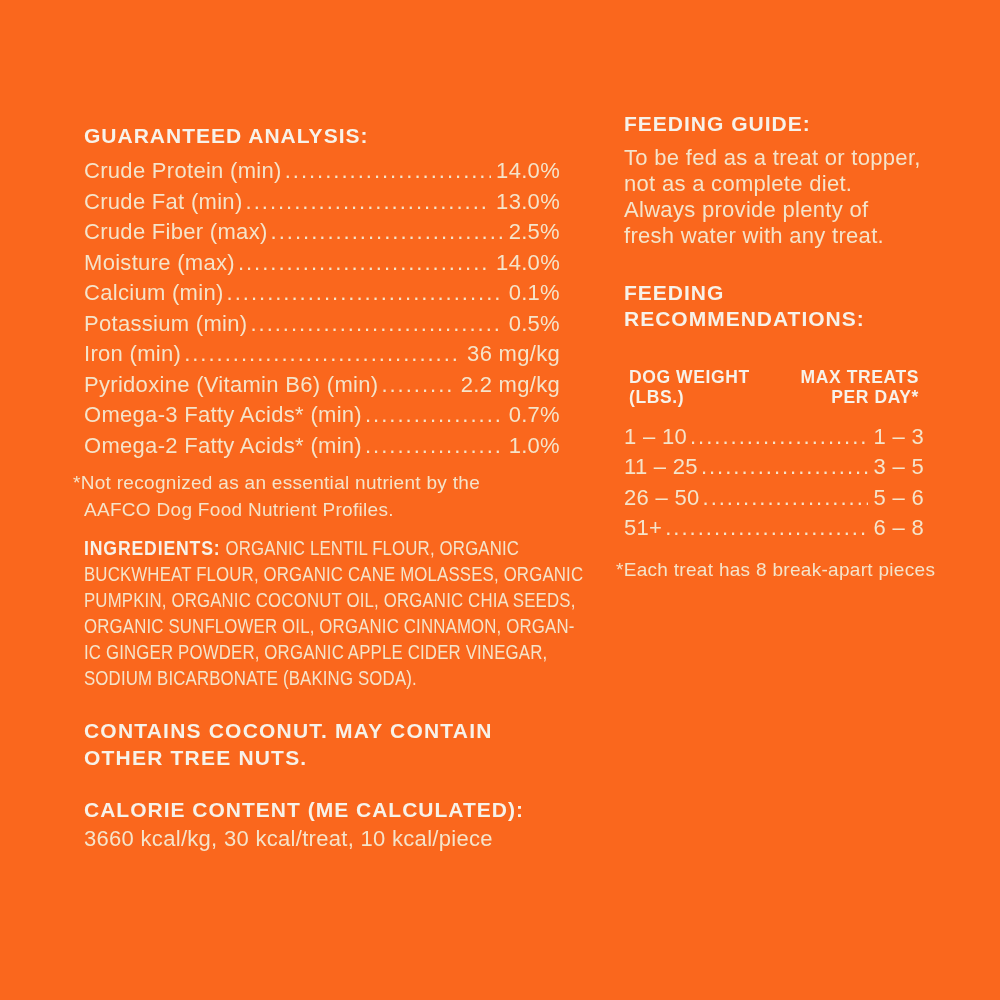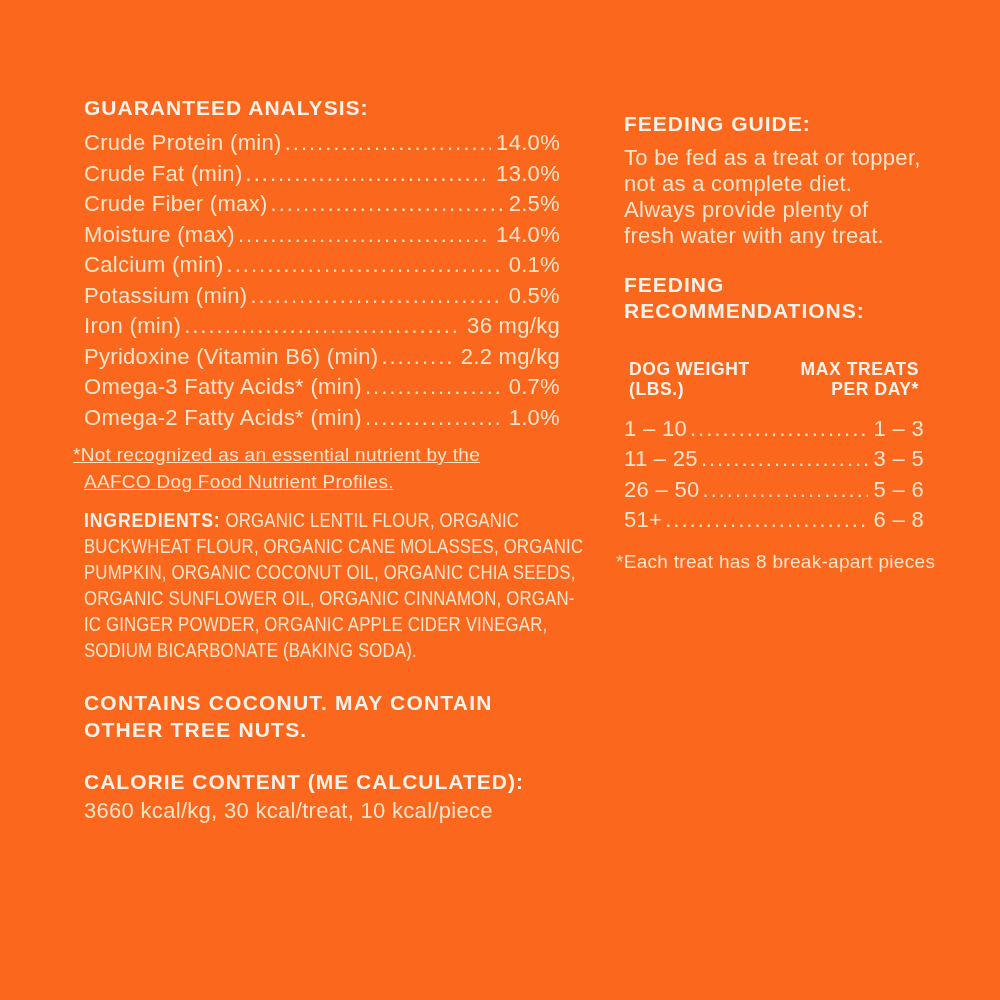--- a/index.html
+++ b/index.html
@@ -8,21 +8,21 @@
     --body:#F5E4CA;
   }
   *{margin:0;padding:0;box-sizing:border-box;}
   html,body{width:1000px;height:1000px;}
   body{
     font-family:"Liberation Sans","DejaVu Sans",sans-serif;
     background:var(--bg);
     overflow:hidden;
   }
   .label{position:relative;width:1000px;height:1000px;background:var(--bg);}
-  .col-left{position:absolute;left:84px;top:96px;width:476px;}
+  .col-left{position:absolute;left:84px;top:124px;width:476px;}
   .col-right{position:absolute;left:624px;top:112px;width:300px;}
 
   .sec-title{
     color:var(--heading);
     font-weight:bold;
     font-size:21px;
     line-height:24px;
     letter-spacing:1px;
     white-space:nowrap;
   }
@@ -42,21 +42,20 @@
     content:"................................................................................";
     letter-spacing:2px;
   }
 
   .footnote{
     margin-top:8px;
     color:var(--body);
     font-size:19px;
     line-height:27px;
     letter-spacing:.3px;
-    text-decoration:underline;
   }
   .footnote .fn1{margin-left:-11px;white-space:nowrap;}
   .footnote .fn2{white-space:nowrap;}
 
   .ingredients{margin-top:12px;color:var(--body);}
   .ing-line{
     font-size:20px;
     line-height:26px;
     letter-spacing:.2px;
     white-space:nowrap;
@@ -94,21 +93,21 @@
   .fg-lines{margin-top:9px;}
   .fg-lines div{
     color:var(--body);
     font-size:22px;
     line-height:26px;
     letter-spacing:.3px;
     white-space:nowrap;
   }
 
   .fr-title{
-    margin-top:23px;
+    margin-top:31px;
     color:var(--heading);
     font-weight:bold;
     font-size:21px;
     line-height:26px;
     letter-spacing:1px;
     max-width:290px;
   }
 
   .fr-table-head{
     margin-top:36px;

